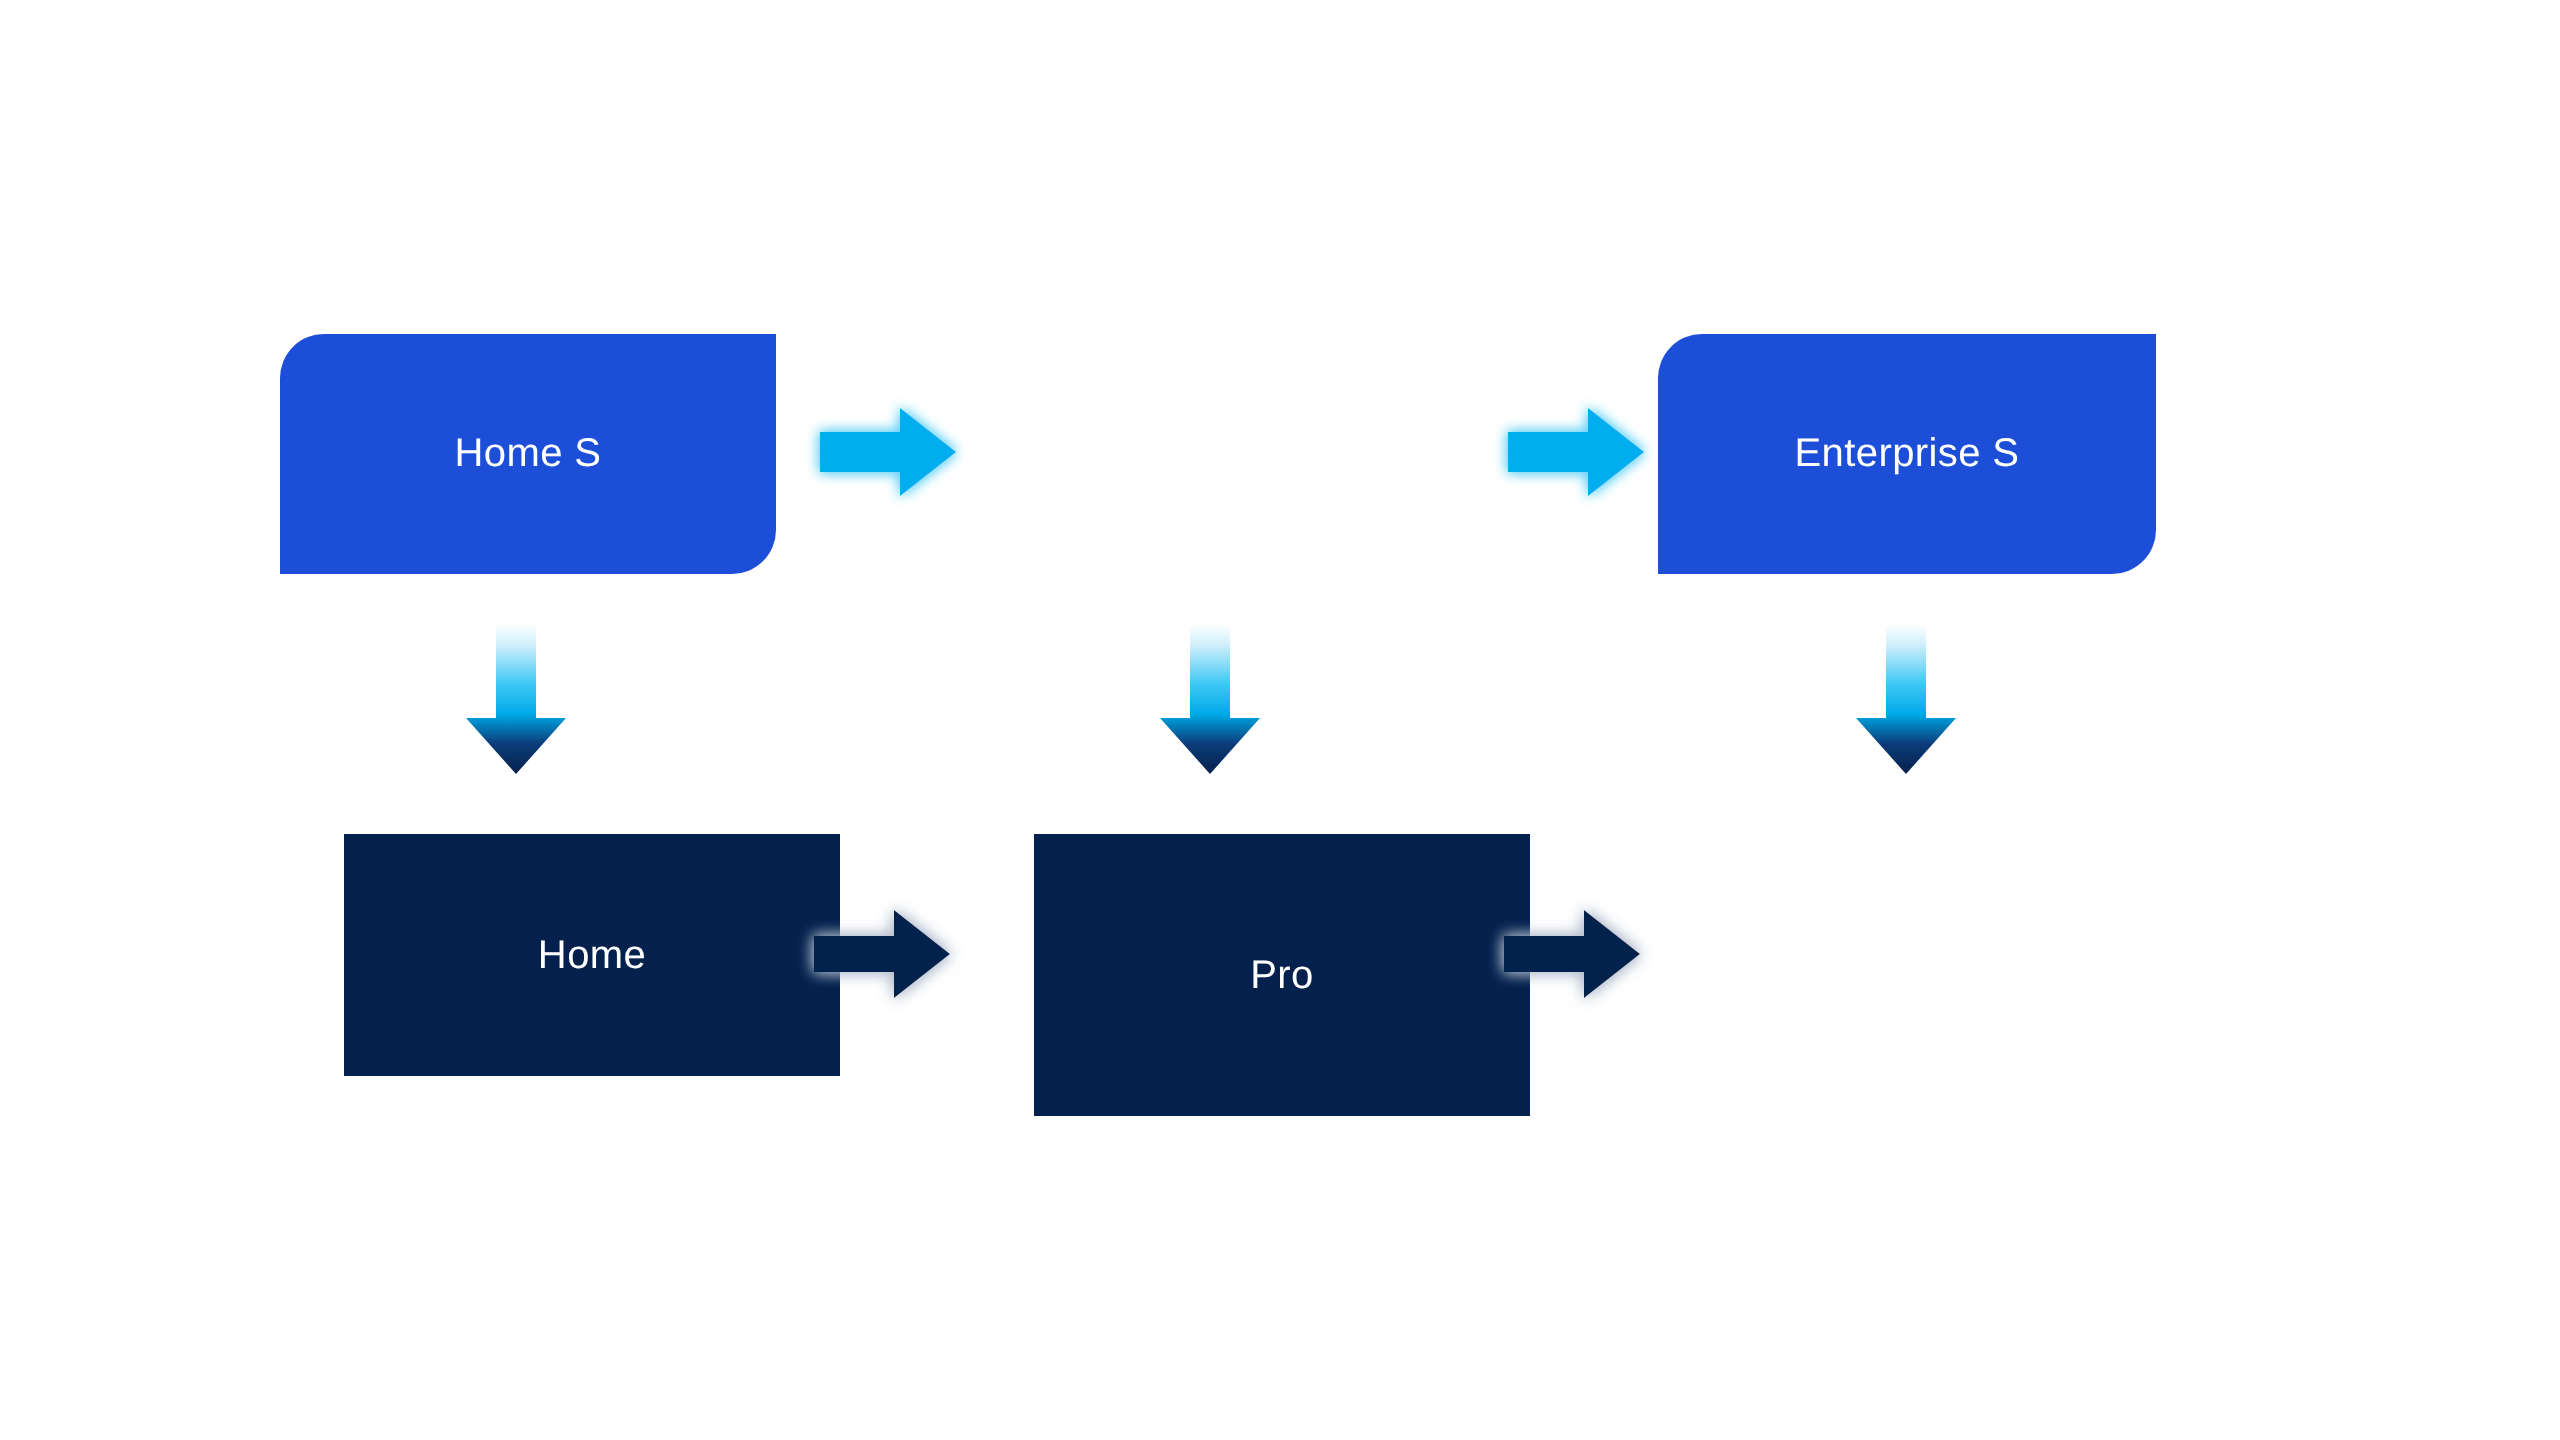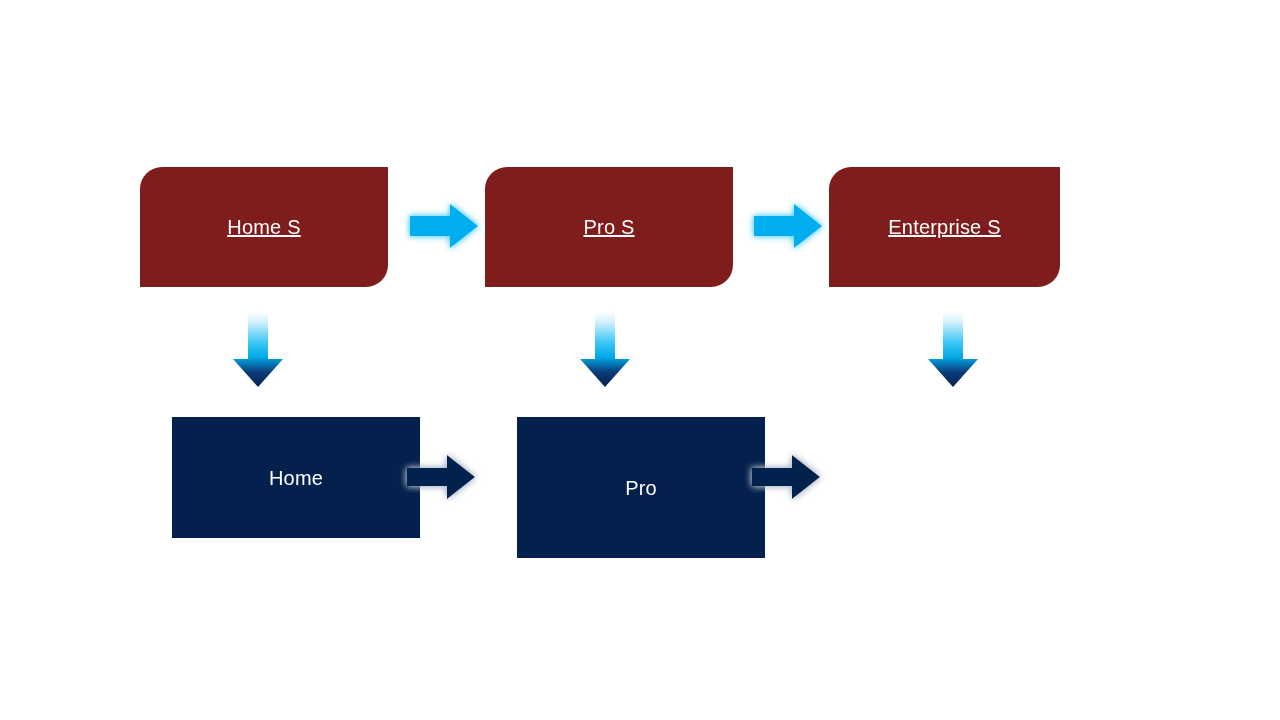--- a/index.html
+++ b/index.html
@@ -30,23 +30,22 @@
     box-sizing: border-box;
     color: #ffffff;
     font-size: 20px;
     font-weight: 400;
     letter-spacing: 0.2px;
     line-height: 1.2;
     text-align: center;
     -webkit-font-smoothing: antialiased;
   }
   .node-service {
-    background: #7f1d1d;
+    background: #1d4ed8;
     border-radius: 22px 0 22px 0;
-    text-decoration: underline;
   }
   .node-product {
     background: #04214D;
     border-radius: 0;
     margin-left: 32px;
   }
   .node-label {
     pointer-events: none;
     display: block;
   }
@@ -69,25 +68,22 @@
 </style>
 </head>
 <body>
 
 <div id="canvas" style="background: rgb(255, 255, 255);">
 
   <div class="node node-service" id="node-home-s" style="left: 140px; top: 167px; width: 248px; height: 120px;">
     <span class="node-label">Home S</span>
   </div>
 
-  <div class="node node-service" id="node-pro-s" style="left: 485px; top: 167px; width: 248px; height: 120px;">
-    <span class="node-label">Pro S</span>
-  </div>
-
-  <div class="node node-service" id="node-enterprise-s" style="left: 829px; top: 167px; width: 231px; height: 120px;">
+
+  <div class="node node-service" id="node-enterprise-s" style="left: 829px; top: 167px; width: 249px; height: 120px;">
     <span class="node-label">Enterprise S</span>
   </div>
 
   <div class="arrow-h" id="conn-home-s-to-pro-s" style="left: 408px; top: 201px;">
     <svg viewBox="0 0 72 50" xmlns="http://www.w3.org/2000/svg">
       <defs>
         <filter id="glow-cyan-1" x="-55%" y="-55%" width="210%" height="210%">
           <feGaussianBlur stdDeviation="3.2" result="b"></feGaussianBlur>
           <feFlood flood-color="#66D4F7" flood-opacity="0.95" result="c"></feFlood>
           <feComposite in="c" in2="b" operator="in" result="g"></feComposite>

